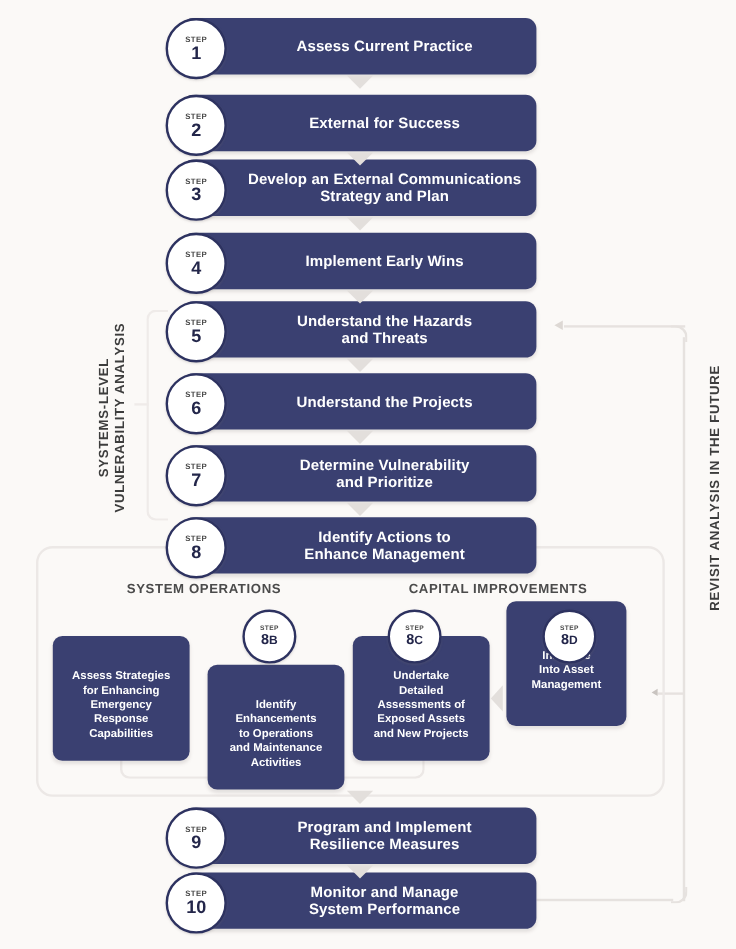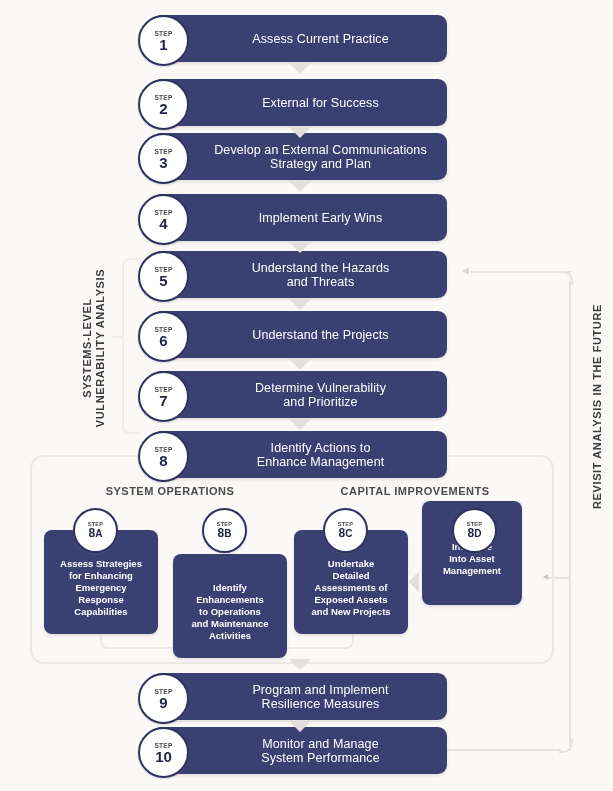--- a/index.html
+++ b/index.html
@@ -19,21 +19,21 @@
     border-radius:9px;
     box-shadow:0 2px 3px rgba(120,110,110,.18);
   }
   .bar-label{
     position:absolute;
     left:52px;right:10px;top:50%;
     transform:translateY(-50%);
     text-align:center;
     color:#ffffff;
     font-size:12.5px;
-    font-weight:normal;
+    font-weight:bold;
     line-height:14.5px;
     letter-spacing:.1px;
     white-space:pre-line;
   }
 
   
   .circle{
     position:absolute;
     background:#ffffff;
     border:2.2px solid #2d3260;
@@ -290,26 +290,20 @@
   <div class="brace" style="left:100px;top:633px;width:78px;height:14px;"></div>
   <div class="brace" style="left:230px;top:633px;width:120px;height:14px;"></div>
 
   <div class="subcard" style="left:44px;top:530px;width:114px;height:104px;">
     <div class="subcard-label">Assess Strategies
 for Enhancing
 Emergency
 Response
 Capabilities</div>
   </div>
-  <div class="circle sub" style="left:73px;top:508px;width:41px;height:41px;">
-    <div class="step-word">STEP</div>
-    <div class="step-num">
-      <span>8</span><span class="sfx">A</span>
-    </div>
-  </div>
 
   <div class="subcard" style="left:173px;top:554px;width:114px;height:104px;">
     <div class="subcard-label">Identify
 Enhancements
 to Operations
 and Maintenance
 Activities</div>
   </div>
   <div class="circle sub" style="left:202px;top:508px;width:41px;height:41px;">
     <div class="step-word">STEP</div>

